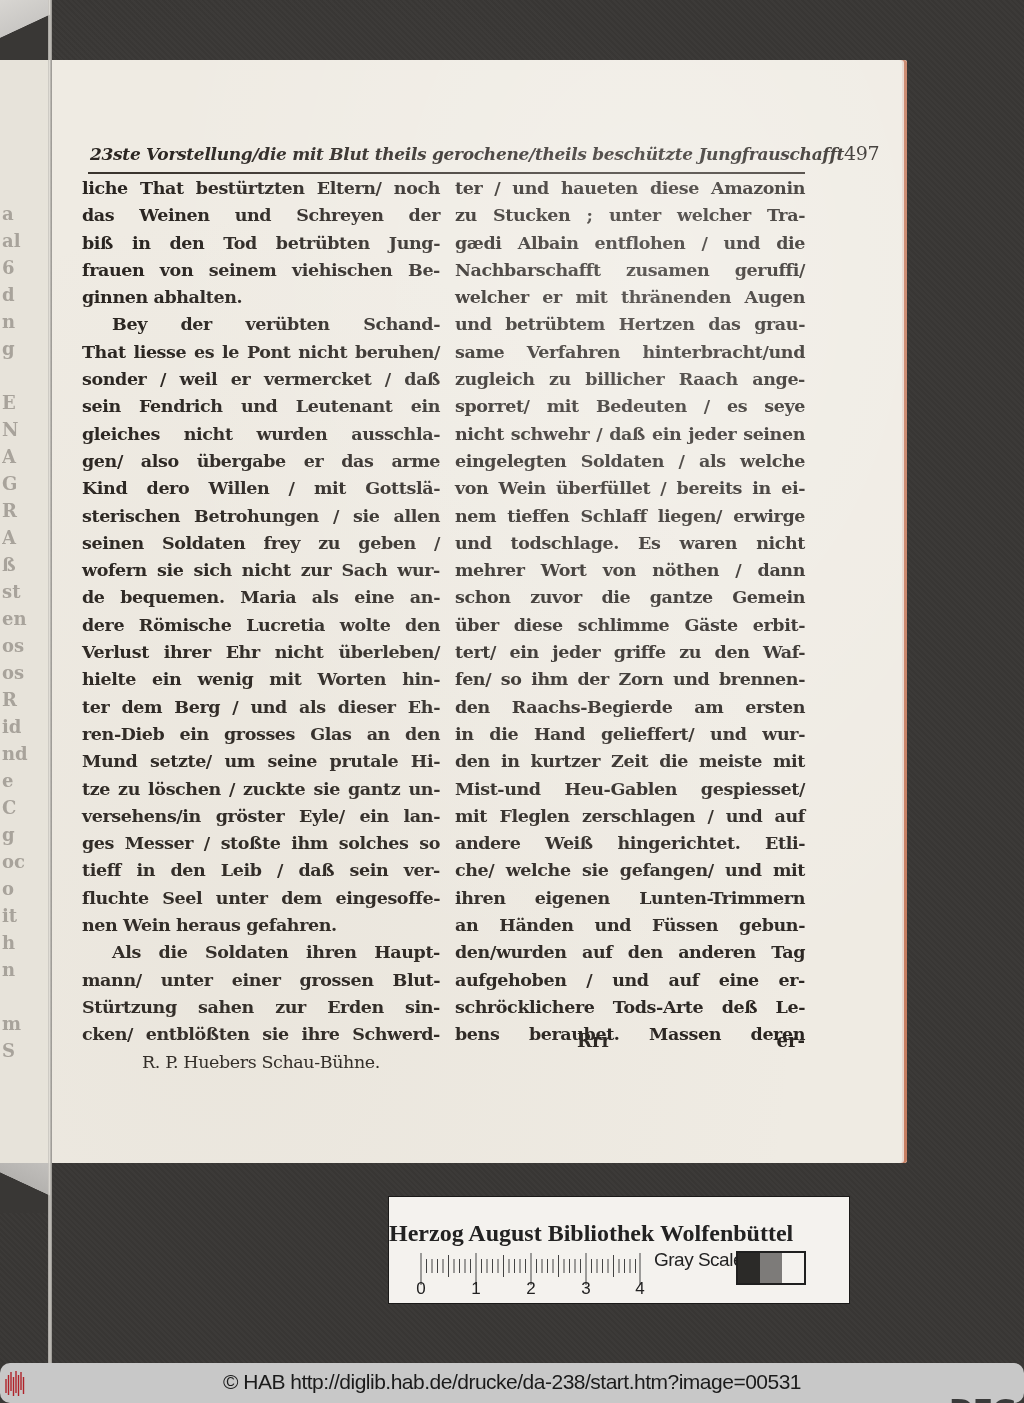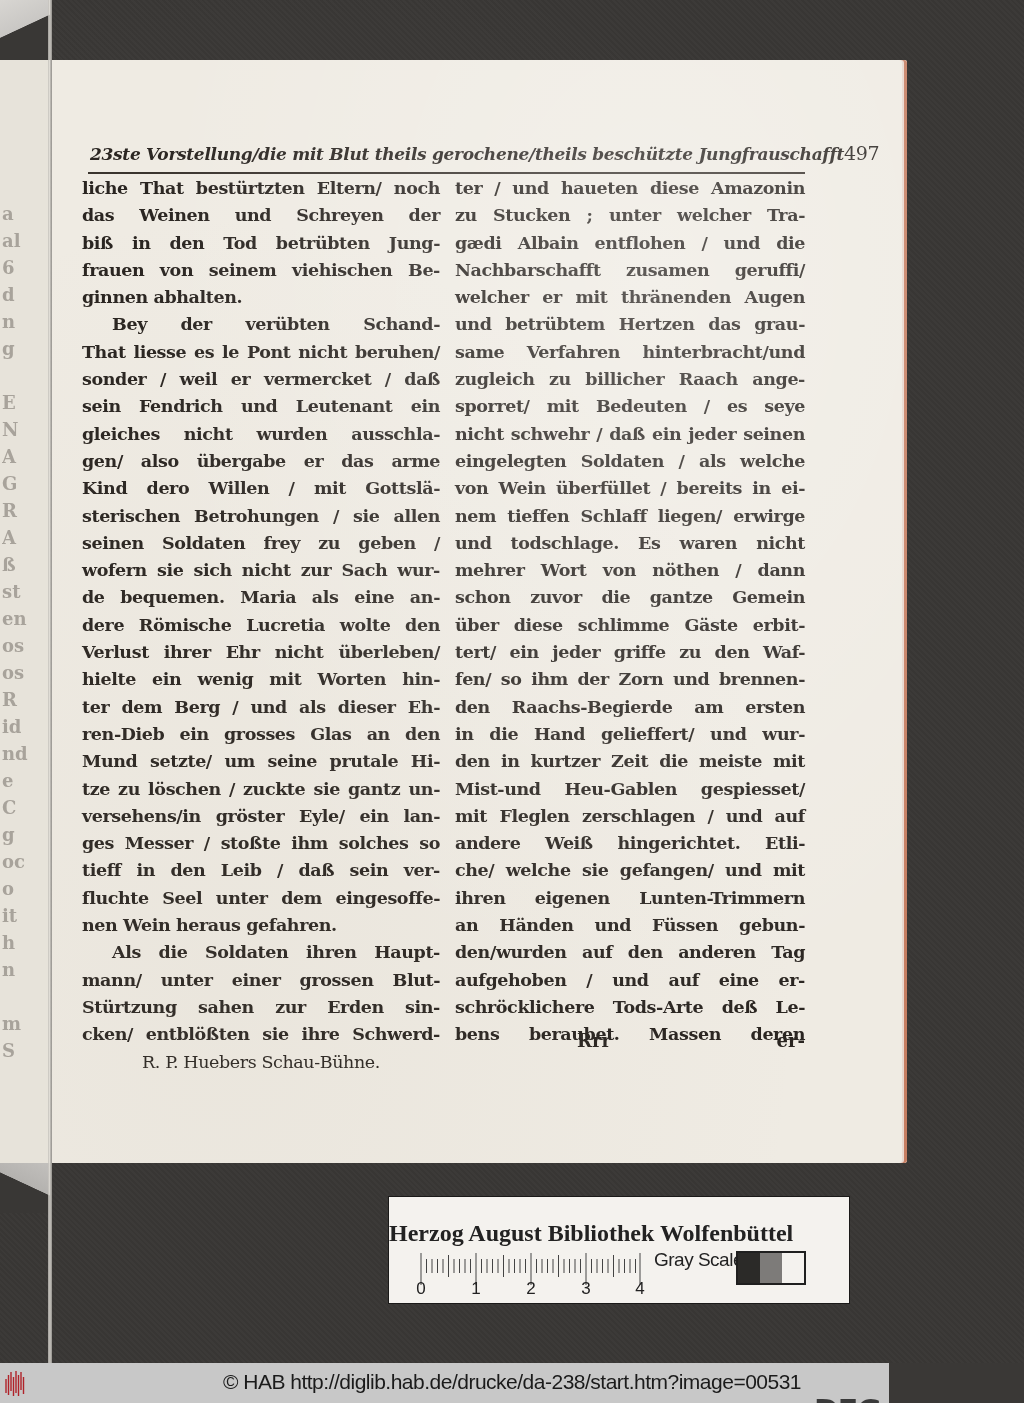--- a/index.html
+++ b/index.html
@@ -107,22 +107,22 @@
     font-family: "Liberation Sans", sans-serif; font-size: 19px; color: #222;
     letter-spacing: -0.5px;
   }
   .grayscale-swatch {
     position: absolute; left: 347px; top: 54px; width: 70px; height: 34px;
     border: 2px solid #1f1f1f; display: flex; box-sizing: border-box;
   }
   .grayscale-swatch div { flex: 1; }
   
   .footer {
-    position: absolute; left: 0; top: 1363px; width: 889px; height: 40px;
-    background: #c8c8c8; display: flex; align-items: center;
+    position: absolute; left: 0; top: 1363px; width: 1024px; height: 40px;
+    background: #c8c8c8; display: flex; align-items: center; border-radius: 10px;
   }
   .hab-logo { position: absolute; left: 5px; top: 6px; width: 20px; height: 28px; }
   .footer-text {
     position: absolute; left: 0; width: 1024px; text-align: center; top: 7px;
     font-family: "Liberation Sans", sans-serif; font-size: 21px; color: #1b1b1b;
     letter-spacing: -0.5px; padding-left: 0;
   }
   .dfg-logo {
     position: absolute; right: 8px; top: 5px;
     font-family: "DejaVu Sans", sans-serif; font-weight: bold; font-size: 30px;

